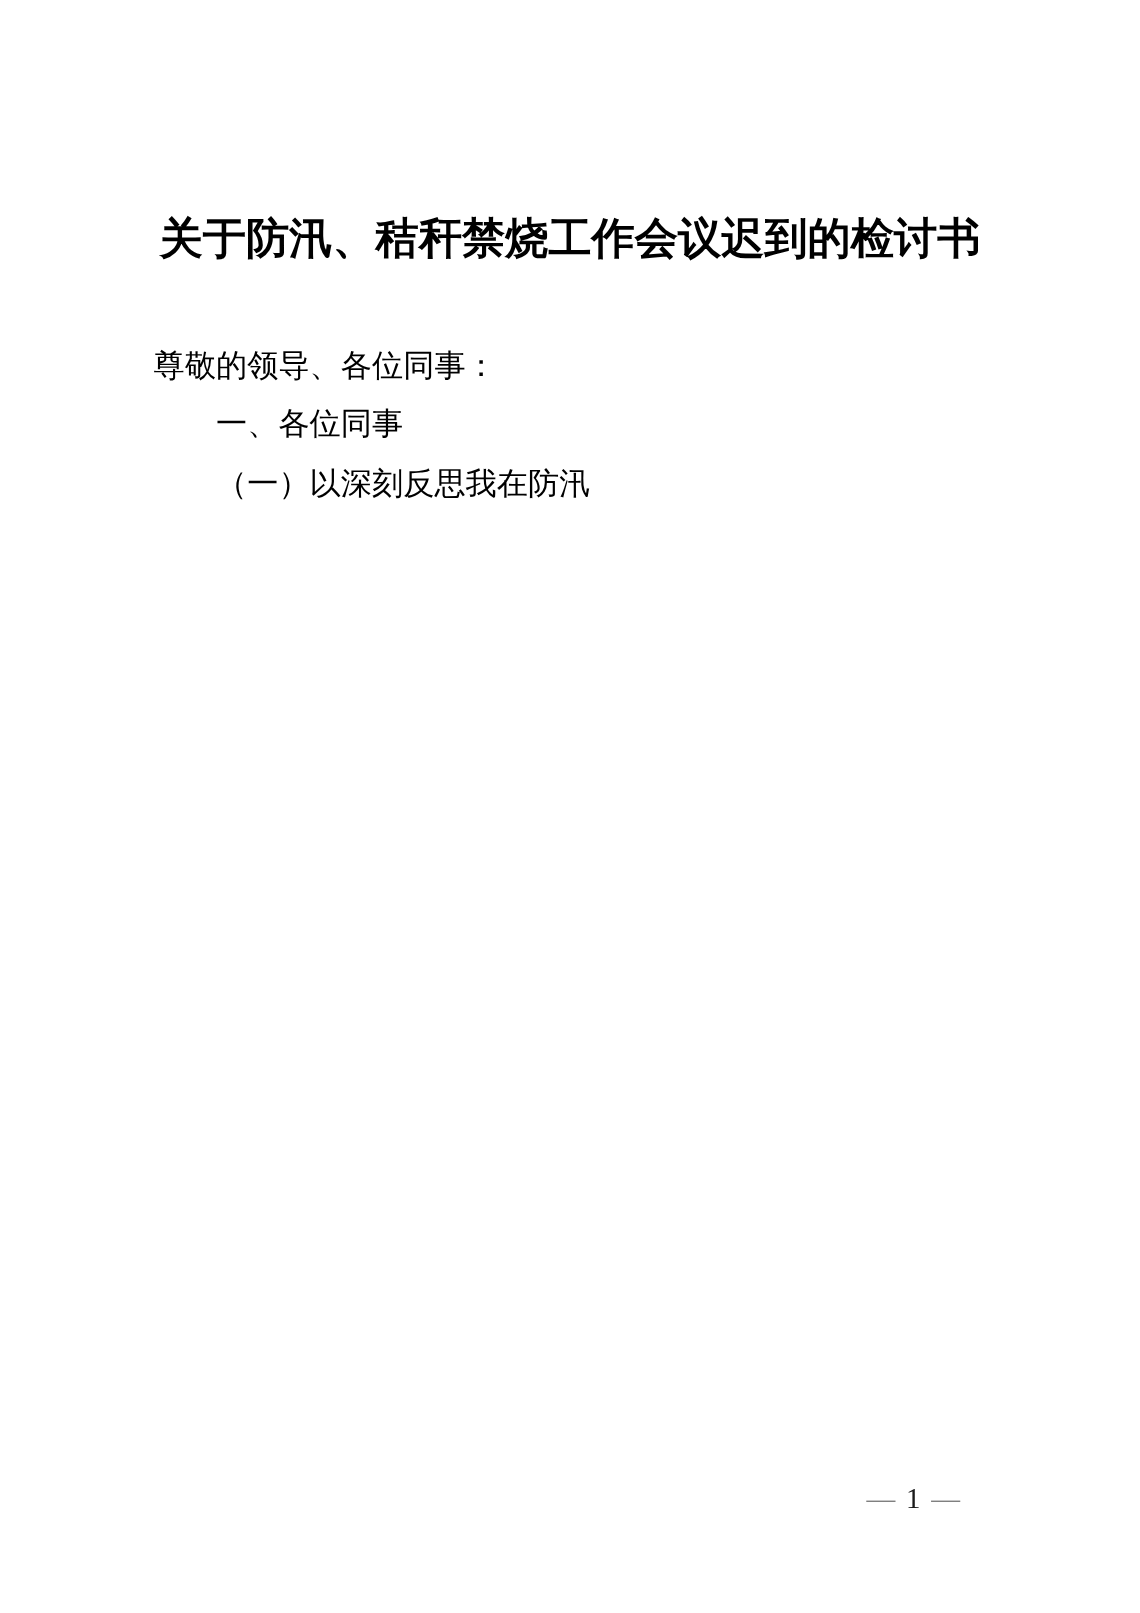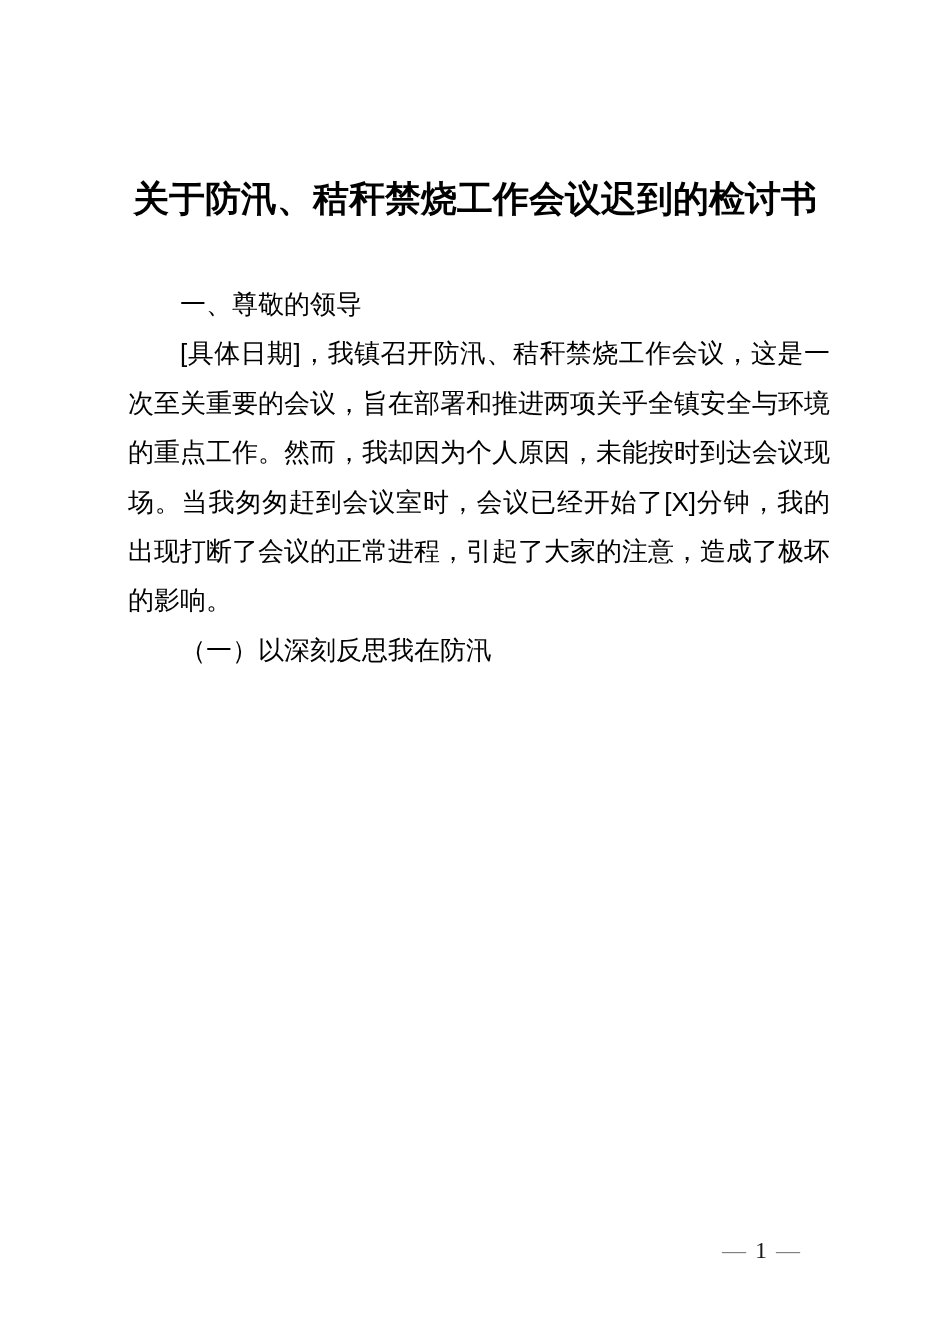--- a/index.html
+++ b/index.html
@@ -60,22 +60,22 @@
   }
 </style>
 </head>
 <body>
 
 <div class="page">
 
   <h1 class="doc-title">关于防汛、秸秆禁烧工作会议迟到的检讨书</h1>
 
   <div class="doc-body">
-    <p class="heading">一、尊敬的领导</p>
-    <p class="para">[具体日期]，我镇召开防汛、秸秆禁烧工作会议，这是一次至关重要的会议，旨在部署和推进两项关乎全镇安全与环境的重点工作。然而，我却因为个人原因，未能按时到达会议现场。当我匆匆赶到会议室时，会议已经开始了[X]分钟，我的出现打断了会议的正常进程，引起了大家的注意，造成了极坏的影响。</p>
+    <p class="salutation">尊敬的领导、各位同事：</p>
+    <p class="heading">一、各位同事</p>
     <p class="subheading">（一）以深刻反思我在防汛</p>
   </div>
 
   <div class="footer">
     <span class="dash">—</span><span class="pagenum">1</span><span class="dash">—</span>
   </div>
 
 </div>
 
 </body></html>

